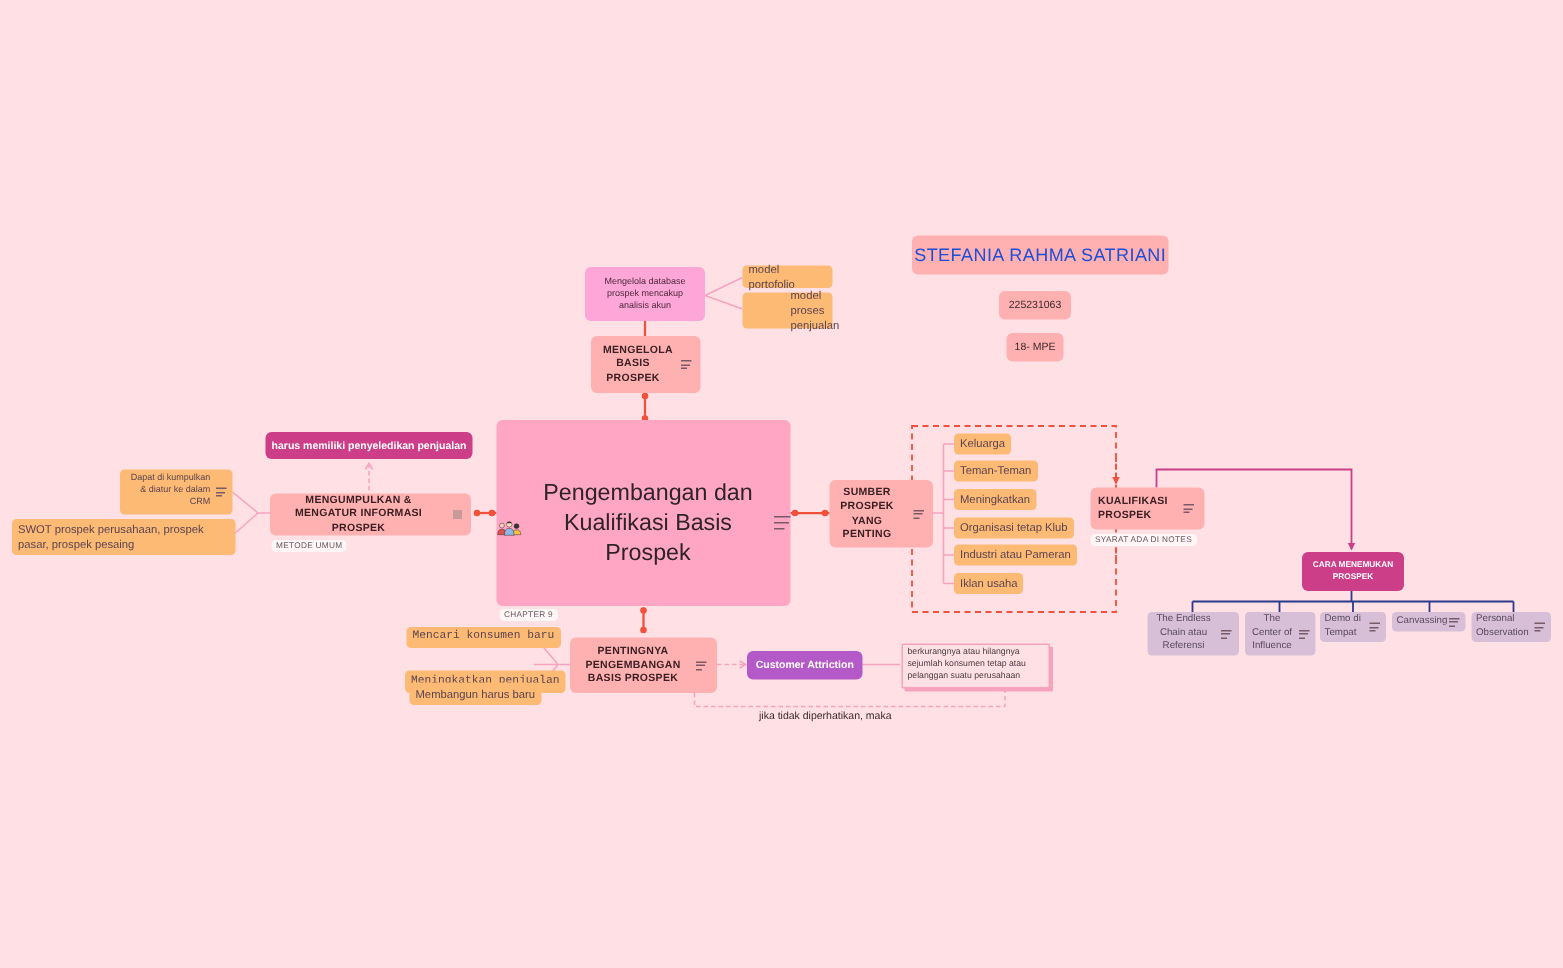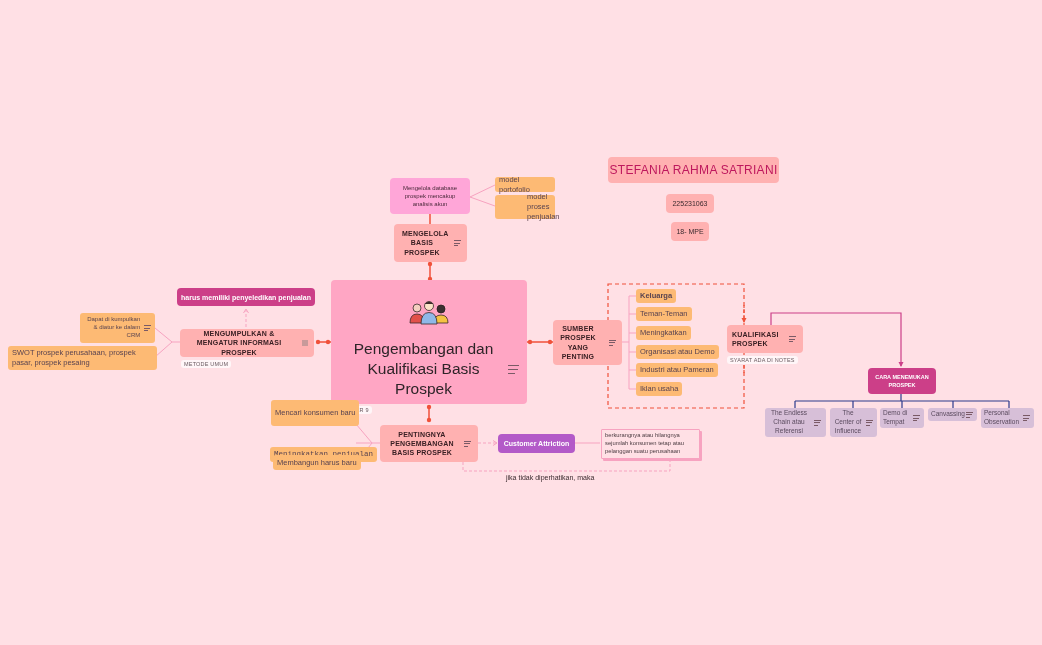--- a/index.html
+++ b/index.html
@@ -65,21 +65,21 @@
 
   <line x1="478" y1="443" x2="496" y2="443" stroke="#f7a3c0" stroke-width="1" stroke-dasharray="3,2"></line>
   <path d="M493 440.5 L497 443 L493 445.5" stroke="#f7a3c0" stroke-width="1" fill="none"></path>
 
   <line x1="575" y1="443" x2="600" y2="443" stroke="#f7a3c0" stroke-width="1"></line>
 
   <path d="M463 462 L463 471 L670 471 L670 459" stroke="#f7a3c0" stroke-width="1" fill="none" stroke-dasharray="3,2"></path>
 </svg>
 
 <div class="node" style="left:608px;top:157px;width:171px;height:26px;background:#ffb1b1;justify-content:center;">
-  <span style="font-size:12px;color:#be185d;letter-spacing:0.3px;">STEFANIA RAHMA SATRIANI</span>
+  <span style="font-size:12px;color:#1d4ed8;letter-spacing:0.3px;">STEFANIA RAHMA SATRIANI</span>
 </div>
 <div class="node" style="left:666px;top:194px;width:48px;height:19px;background:#ffb1b1;justify-content:center;">
   <span style="font-size:7px;color:#3a2a2e;">225231063</span>
 </div>
 <div class="node" style="left:671px;top:222px;width:38px;height:19px;background:#ffb1b1;justify-content:center;">
   <span style="font-size:7px;color:#3a2a2e;">18- MPE</span>
 </div>
 
 <div class="node" style="left:390px;top:178px;width:80px;height:36px;background:#ffa6d8;justify-content:center;text-align:center;">
   <span style="font-size:6px;color:#4a2a3a;line-height:1.35;padding:0 8px;">Mengelola database prospek mencakup analisis akun</span>
@@ -92,21 +92,21 @@
 </div>
 <div class="node main-topic" style="left:394px;top:224px;width:73px;height:38px;justify-content:space-between;padding:0 6px 0 8px;">
   <span style="width:40px;">MENGELOLA BASIS PROSPEK</span>
   <span class="notes-icon">
       <i></i>
       <i></i>
       <i></i>
     </span>
 </div>
 
-<div class="node" style="left:331px;top:280px;width:196px;height:124px;background:#ffa6c4;flex-direction:column;justify-content:flex-start;">
+<div class="node" style="left:331px;top:280px;width:196px;height:124px;background:#ffa6c4;flex-direction:row;justify-content:flex-start;">
   <svg width="42" height="26" viewBox="0 0 42 26" style="margin-top:19px;">
     <circle cx="9" cy="9" r="4" fill="#f4d0c0" stroke="#3a2a2a" stroke-width="0.8"></circle>
     <path d="M2 24 Q2 15 9 15 Q16 15 16 24 Z" fill="#e2504a" stroke="#3a2a2a" stroke-width="0.8"></path>
     <circle cx="33" cy="10" r="4" fill="#3a3030" stroke="#2a2020" stroke-width="0.8"></circle>
     <path d="M26 24 Q26 16 33 16 Q40 16 40 24 Z" fill="#f5c242" stroke="#3a2a2a" stroke-width="0.8"></path>
     <circle cx="21" cy="7" r="4.5" fill="#fbe3c8" stroke="#3a2a2a" stroke-width="0.8"></circle>
     <path d="M16.5 5 Q21 0.5 25.5 5" fill="#3a2a2a"></path>
     <path d="M13 25 Q13 13.5 21 13.5 Q29 13.5 29 25 Z" fill="#8fb8e8" stroke="#3a2a2a" stroke-width="0.8"></path>
   </svg>
   <div style="display:flex;align-items:center;margin-top:14px;">
@@ -141,31 +141,31 @@
 </div>
 
 <div class="node main-topic" style="left:553px;top:320px;width:69px;height:45px;justify-content:space-between;padding:0 6px 0 6px;">
   <span style="width:38px;">SUMBER PROSPEK YANG PENTING</span>
   <span class="notes-icon">
       <i></i>
       <i></i>
       <i></i>
     </span>
 </div>
-<div class="node sub" style="left:636px;top:289px;height:14px;font-weight:bold;">
+<div class="node sub" style="left:636px;top:289px;height:14px;">
   <span>Keluarga</span>
 </div>
 <div class="node sub" style="left:636px;top:307px;height:14px;">
   <span>Teman-Teman</span>
 </div>
 <div class="node sub" style="left:636px;top:326px;height:14px;">
   <span>Meningkatkan</span>
 </div>
 <div class="node sub" style="left:636px;top:345px;height:14px;">
-  <span>Organisasi atau Demo</span>
+  <span>Organisasi tetap Klub</span>
 </div>
 <div class="node sub" style="left:636px;top:363px;height:14px;">
   <span>Industri atau Pameran</span>
 </div>
 <div class="node sub" style="left:636px;top:382px;height:14px;">
   <span>Iklan usaha</span>
 </div>
 
 <div class="node main-topic" style="left:727px;top:325px;width:76px;height:28px;justify-content:space-between;padding:0 7px 0 5px;text-align:left;">
   <span style="width:44px;">KUALIFIKASI PROSPEK</span>
@@ -214,21 +214,21 @@
 </div>
 <div class="node lav" style="left:981px;top:408px;width:53px;height:20px;justify-content:space-between;padding:0 4px 0 3px;text-align:left;">
   <span style="width:34px;">Personal Observation</span>
   <span class="notes-icon">
       <i></i>
       <i></i>
       <i></i>
     </span>
 </div>
 
-<div class="node sub" style="left:271px;top:400px;height:26px;">
+<div class="node sub" style="left:271px;top:418px;height:14px;font-family:Liberation Mono, monospace;">
   <span>Mencari konsumen baru</span>
 </div>
 <div class="node sub" style="left:270px;top:447px;height:15px;font-family:Liberation Mono, monospace;">
   <span>Meningkatkan penjualan</span>
 </div>
 <div class="node sub" style="left:273px;top:455px;height:15px;">
   <span>Membangun harus baru</span>
 </div>
 <div class="node main-topic" style="left:380px;top:425px;width:98px;height:37px;justify-content:space-between;padding:0 7px 0 10px;">
   <span style="width:64px;">PENTINGNYA PENGEMBANGAN BASIS PROSPEK</span>

